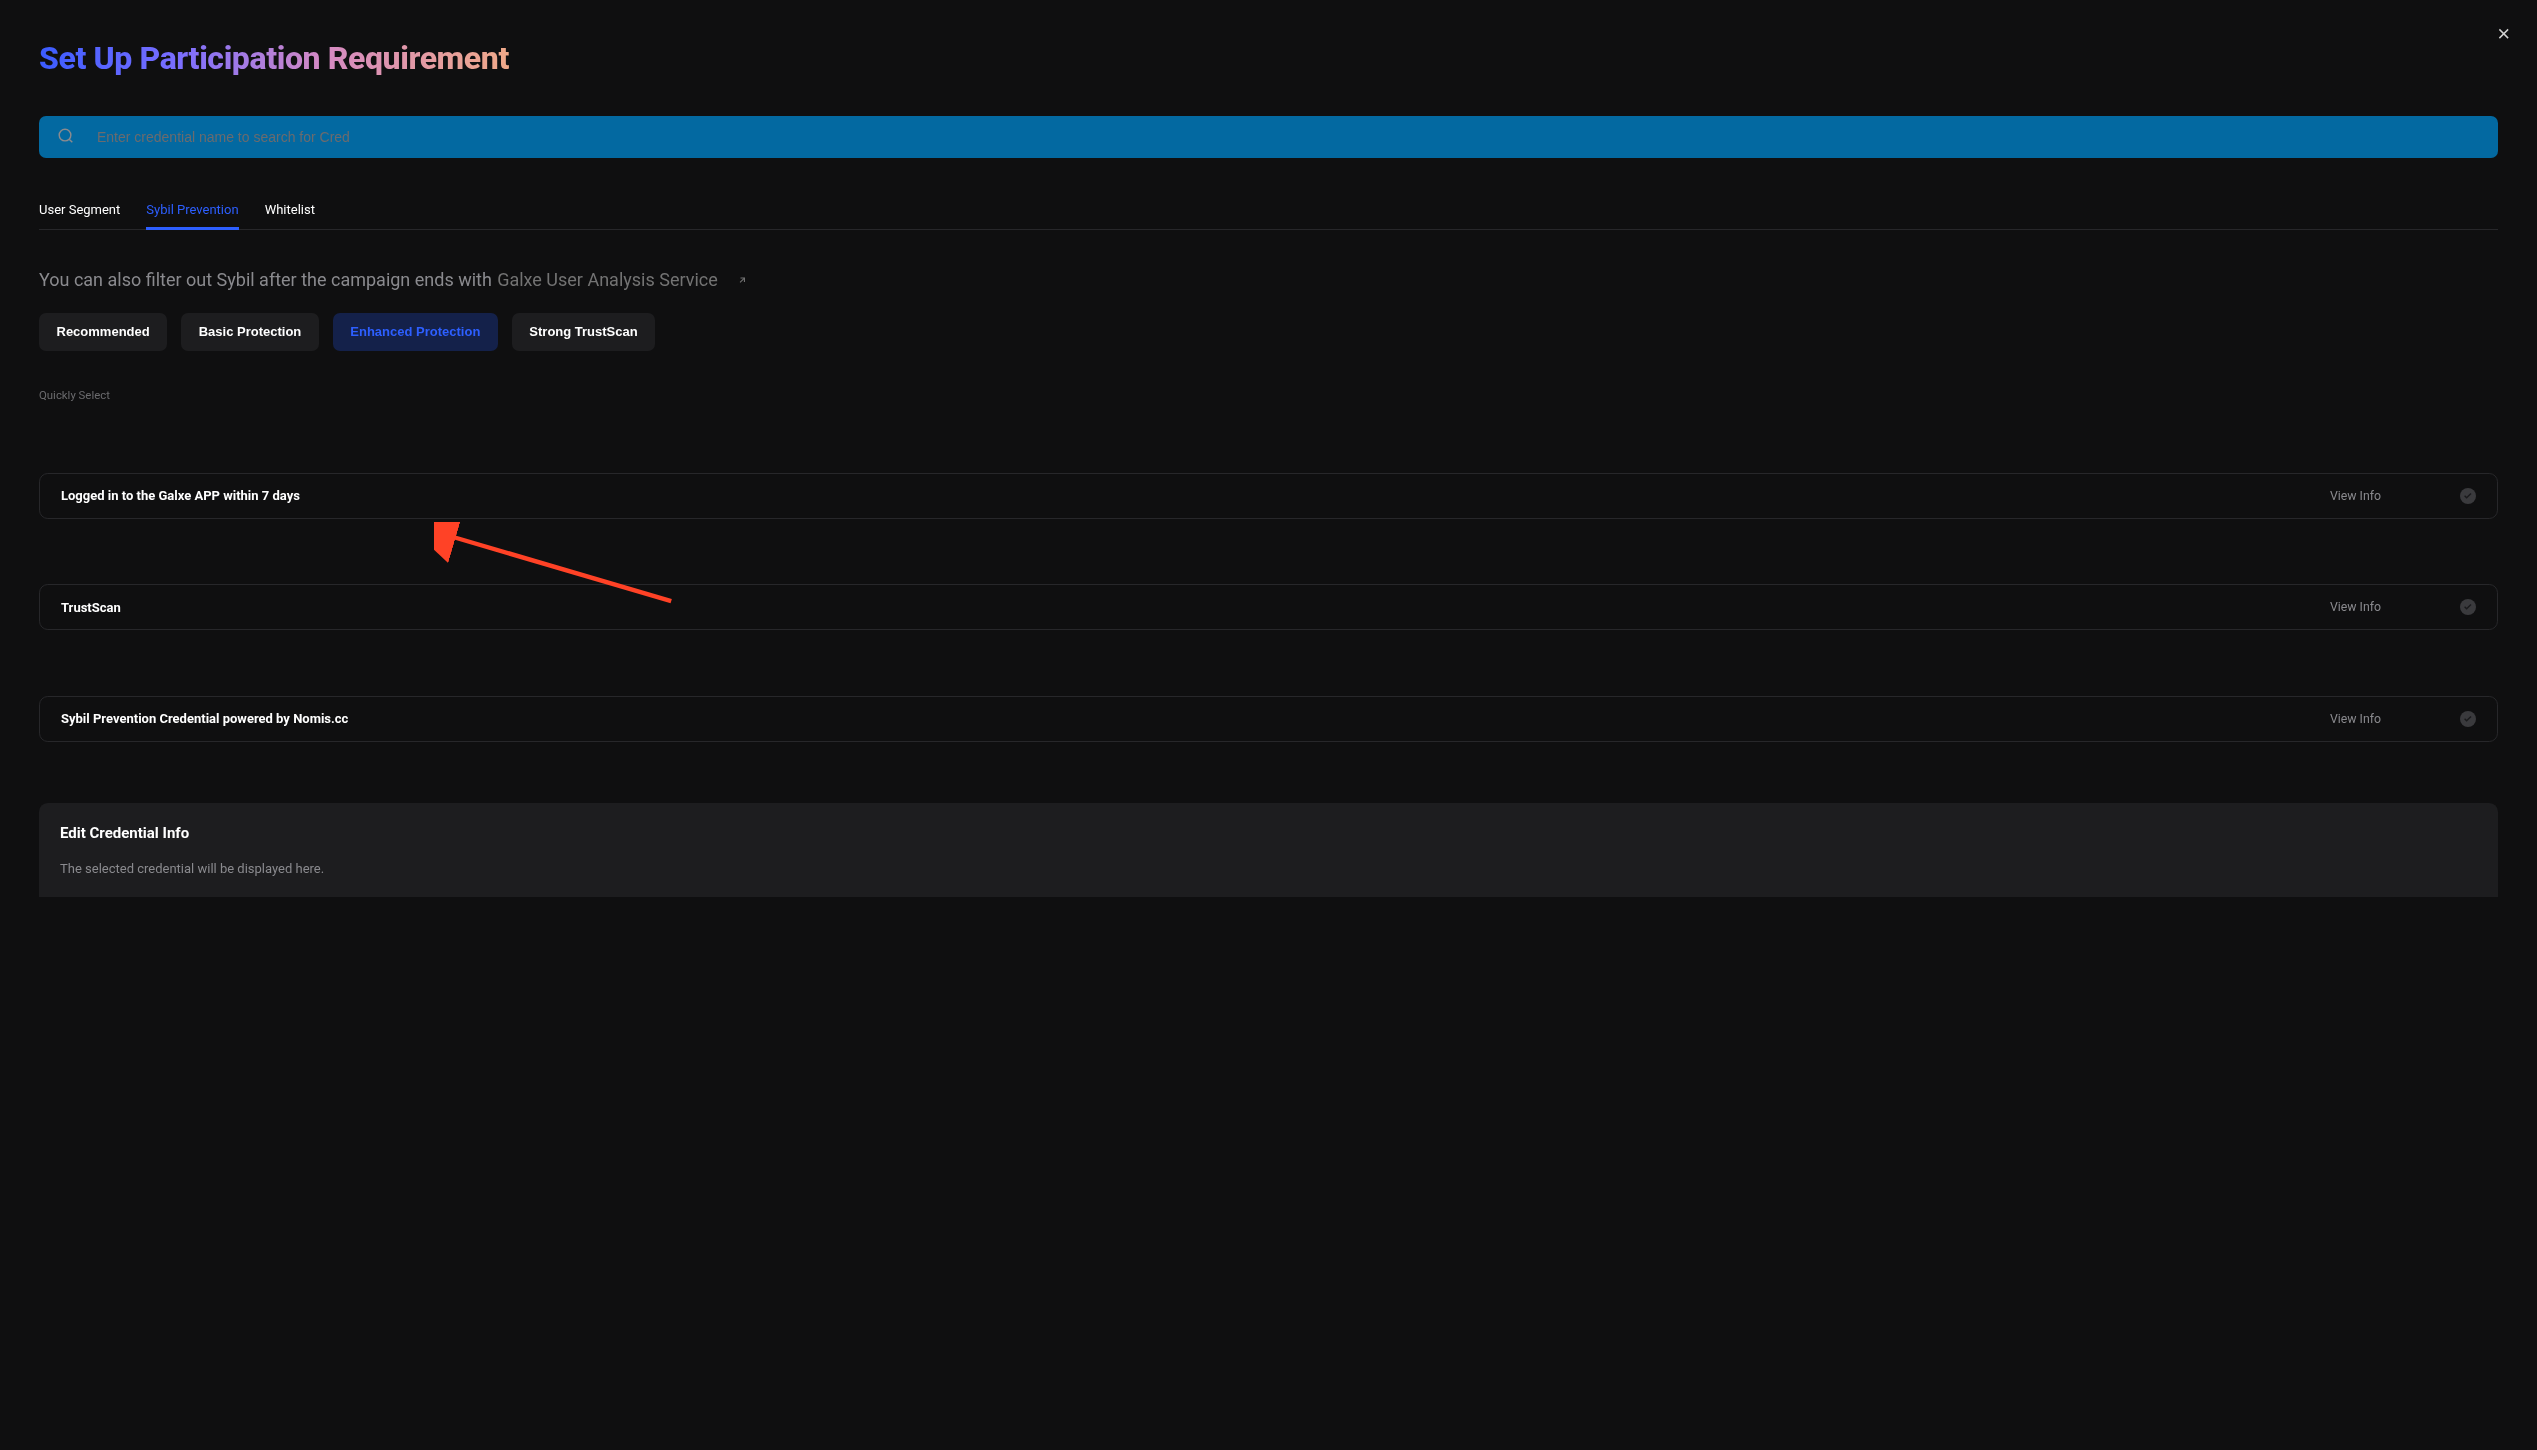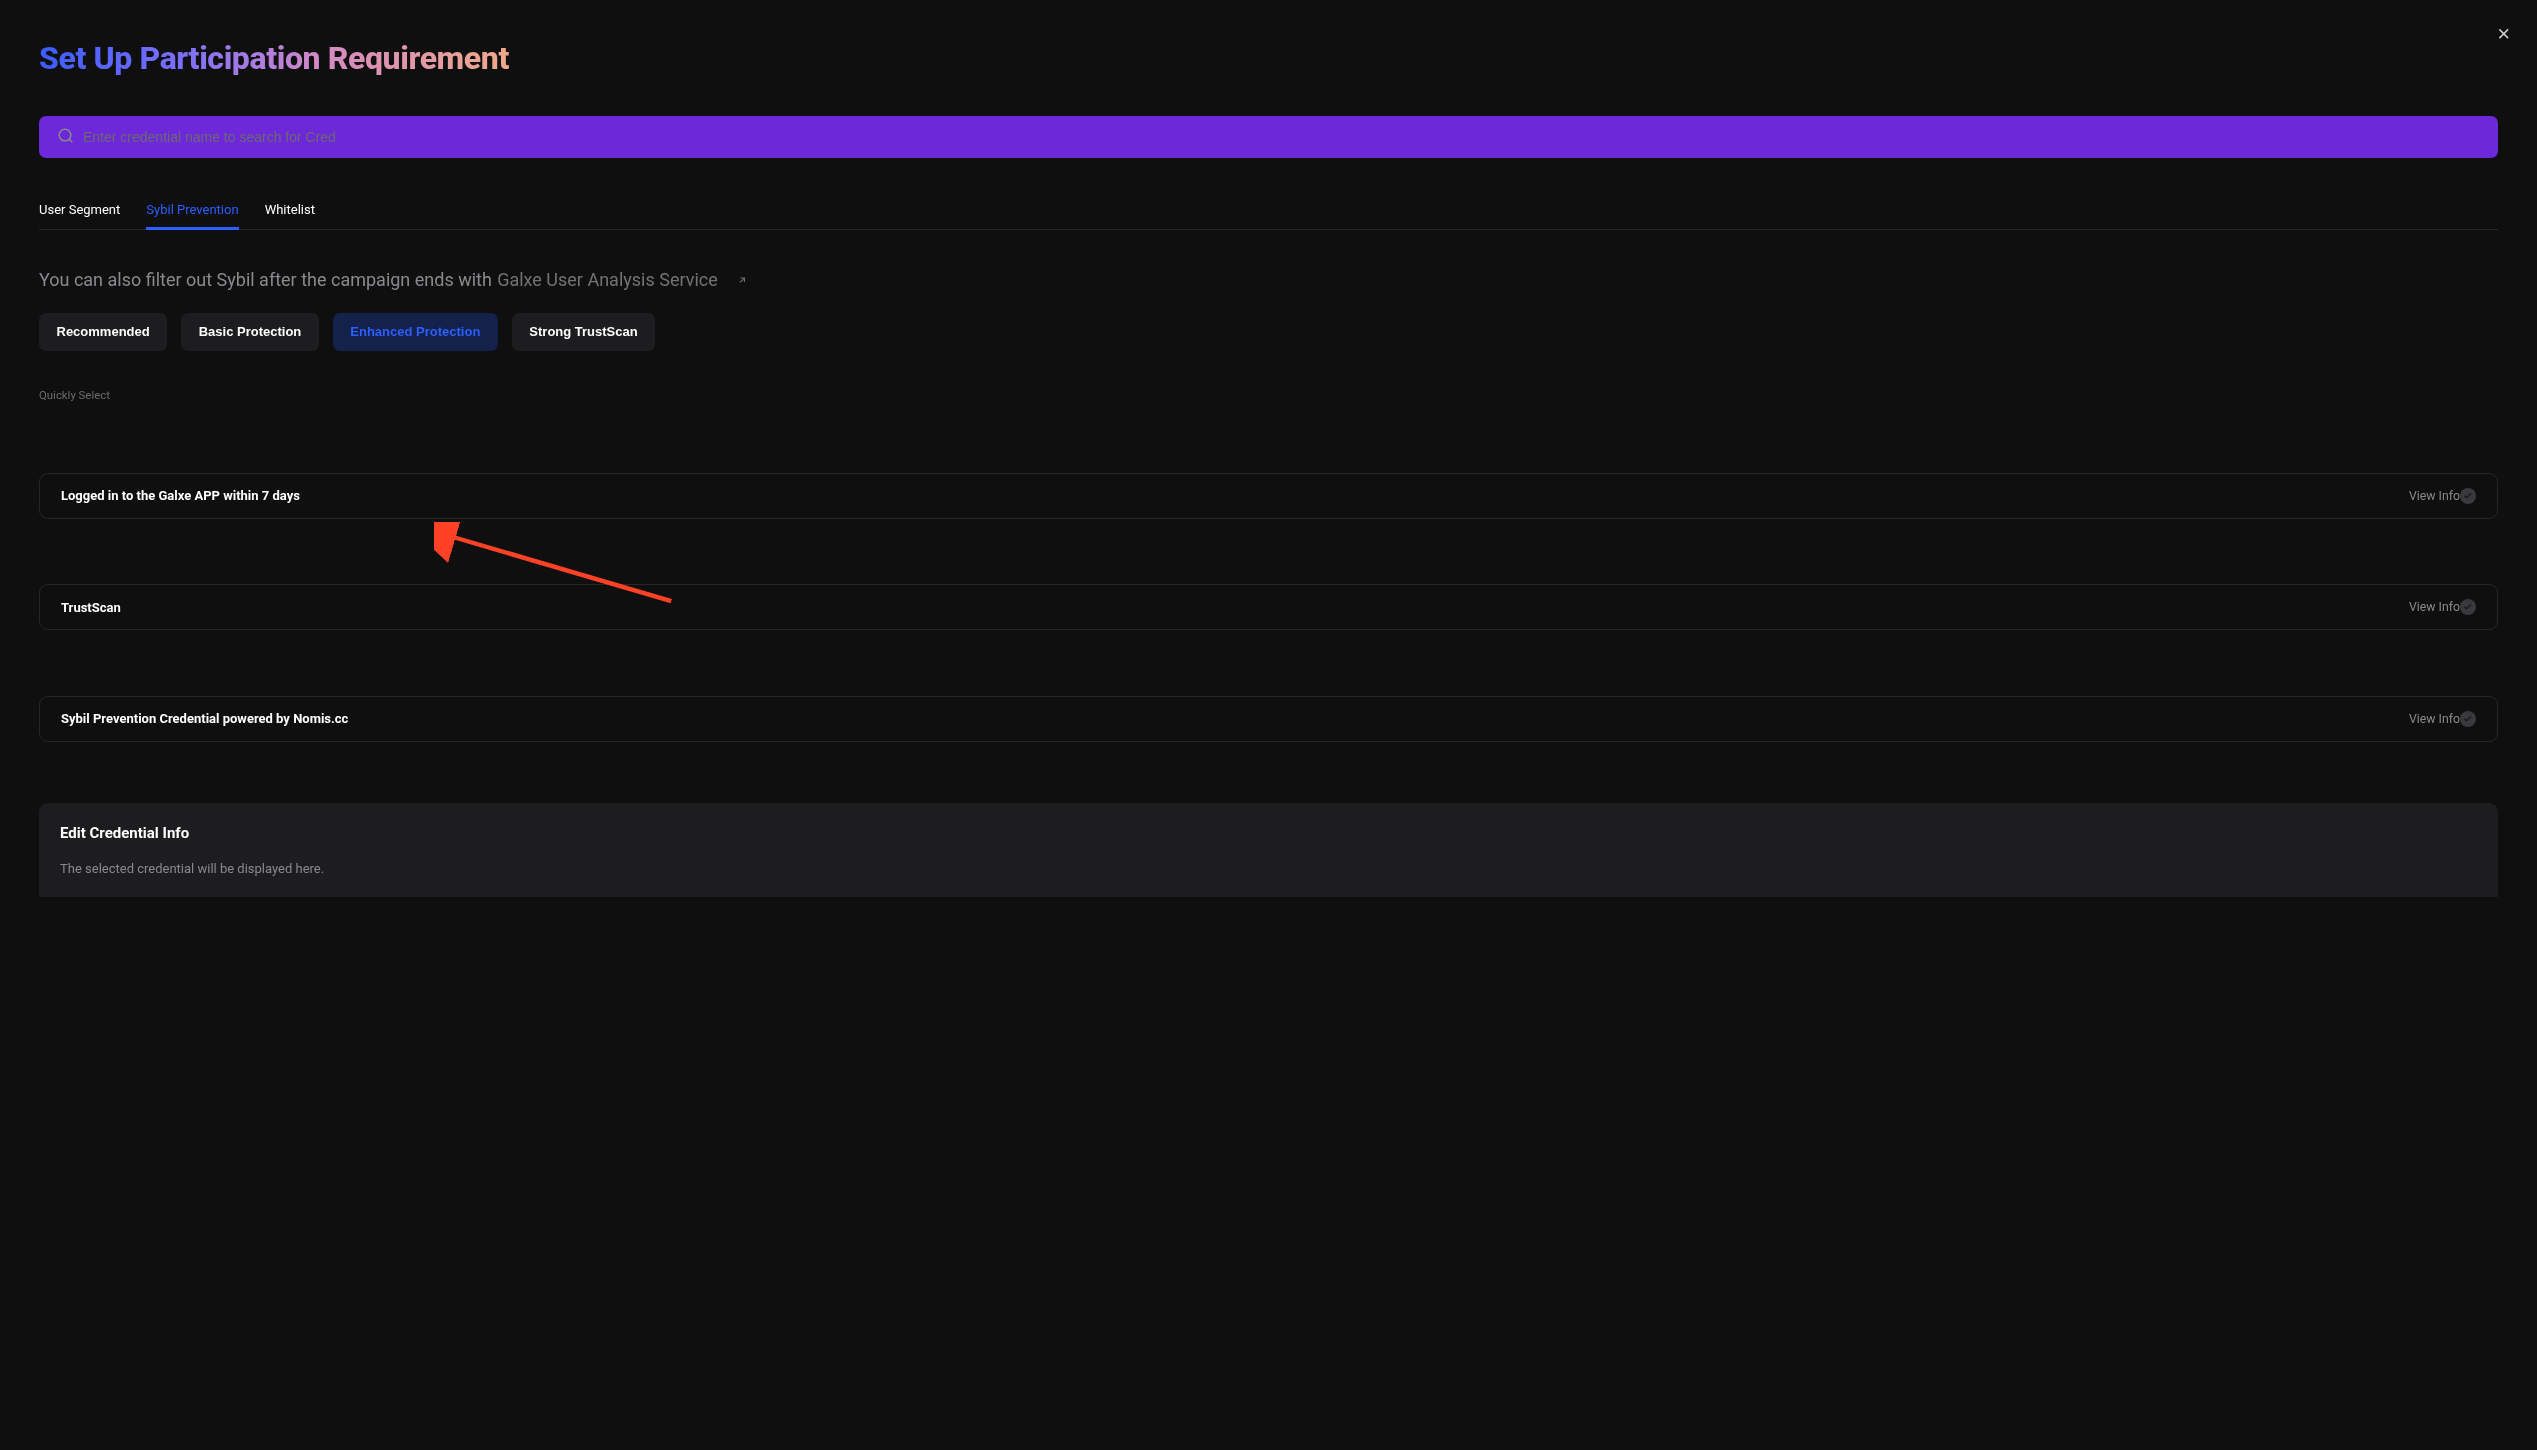--- a/index.html
+++ b/index.html
@@ -35,26 +35,26 @@
       color: #d1d1d1;
       cursor: pointer;
       padding: 3.5px;
     }
     .close-btn svg {
       width: 17.5px;
       height: 17.5px;
     }
     .search-wrapper {
       margin-top: 39px;
-      background-color: #6d28d9;
+      background-color: #0369a1;
       border-radius: 7px;
       display: flex;
       align-items: center;
       padding: 10.5px 17.5px;
-      gap: 9px;
+      gap: 23px;
     }
     .search-icon {
       color: #8a8a8e;
       flex-shrink: 0;
     }
     .search-icon svg {
       width: 17.5px;
       height: 17.5px;
     }
     .search-input {
@@ -154,20 +154,21 @@
       margin-top: 48px;
     }
     .credential-name {
       font-size: 13px;
       font-weight: 700;
       color: #ffffff;
     }
     .credential-right {
       display: flex;
       align-items: center;
+      gap: 79px;
     }
     .view-info {
       font-size: 12.3px;
       color: #8a8a8e;
       cursor: pointer;
     }
     .check-icon {
       width: 16px;
       height: 16px;
       background-color: #3a3a3d;

